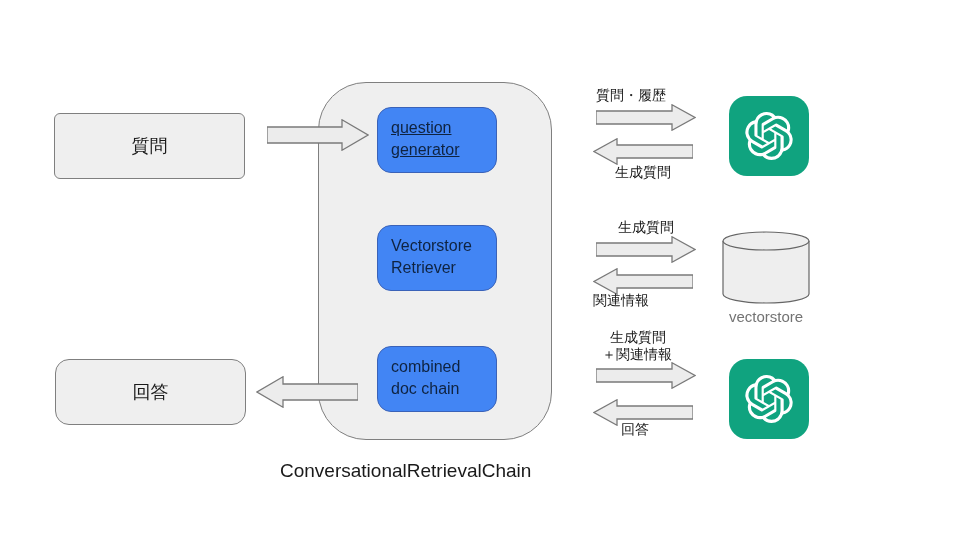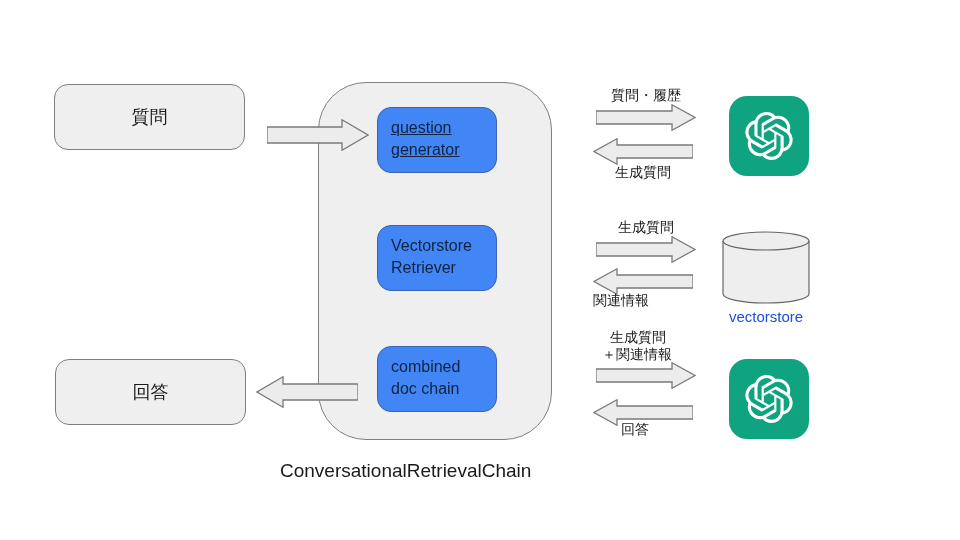--- a/index.html
+++ b/index.html
@@ -23,21 +23,21 @@
     background: #efefef;
     border: 1px solid #7f7f7f;
     border-radius: 14px;
     display: flex;
     align-items: center;
     justify-content: center;
     font-size: 18px;
     color: #1a1a1a;
     box-sizing: border-box;
   }
-  #node-question { left: 54px; top: 84px; }
+  #node-question { left: 54px; top: 113px; border-radius: 6px; }
   #node-answer   { left: 55px; top: 359px; }
 
   
   .chain-container {
     position: absolute;
     left: 318px;
     top: 82px;
     width: 234px;
     height: 358px;
     background: #efefef;
@@ -95,21 +95,21 @@
   #arrow-generated-plus-related { left: 596px; top: 362px; }
   #arrow-answer-return      { left: 593px; top: 399px; }
 
   .edge-label {
     position: absolute;
     font-size: 14px;
     color: #1a1a1a;
     white-space: nowrap;
     z-index: 5;
   }
-  #label-question-history   { left: 596px; top: 87px;  width: 100px; text-align: center; }
+  #label-question-history   { left: 596px; top: 87px;  width: 100px; text-align: left; }
   #label-generated-question-return { left: 593px; top: 164px; width: 100px; text-align: center; }
   #label-generated-question { left: 596px; top: 219px; width: 100px; text-align: center; }
   #label-related-info       { left: 593px; top: 292px; width: 100px; text-align: left; }
   #label-generated-plus-related { left: 610px; top: 329px; text-align: left; line-height: 1.2; }
   #label-answer-return      { left: 585px; top: 421px; width: 100px; text-align: center; }
 
   
   .openai-tile {
     position: absolute;
     left: 729px;
@@ -127,21 +127,21 @@
   .openai-tile svg { width: 48px; height: 48px; }
 
   #vectorstore-cylinder { position: absolute; left: 722px; top: 231px; z-index: 2; }
   #vectorstore-label {
     position: absolute;
     left: 716px;
     top: 308px;
     width: 100px;
     text-align: center;
     font-size: 15px;
-    color: #1d4ed8;
+    color: #737373;
   }
 </style>
 </head>
 <body>
 
 <div class="canvas">
 
   <div class="io-node" id="node-question">
     <span>質問</span>
   </div>

